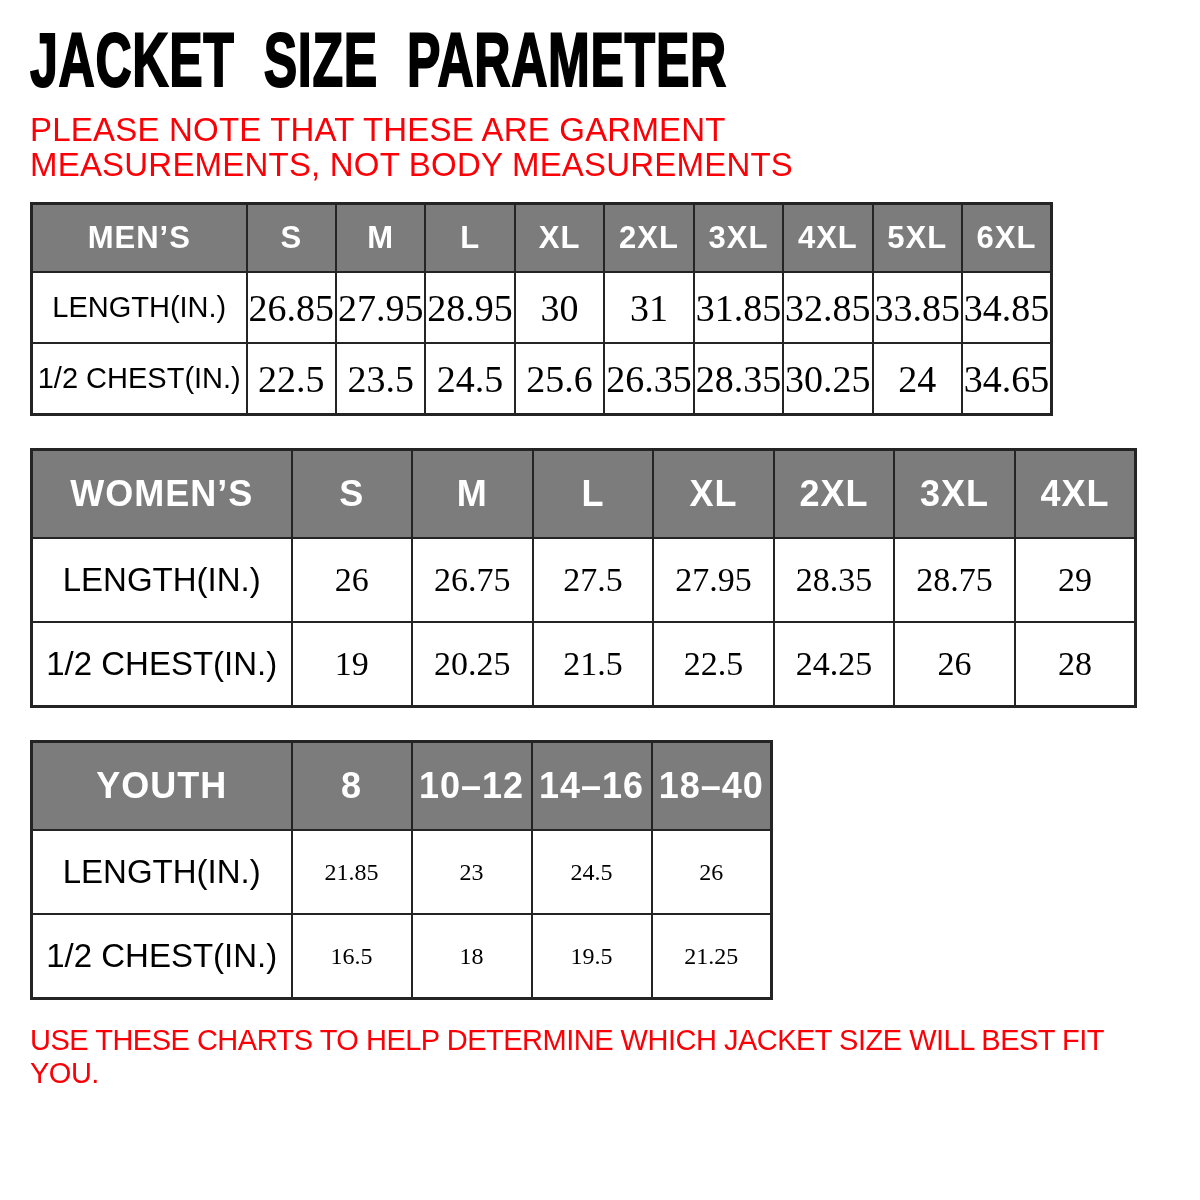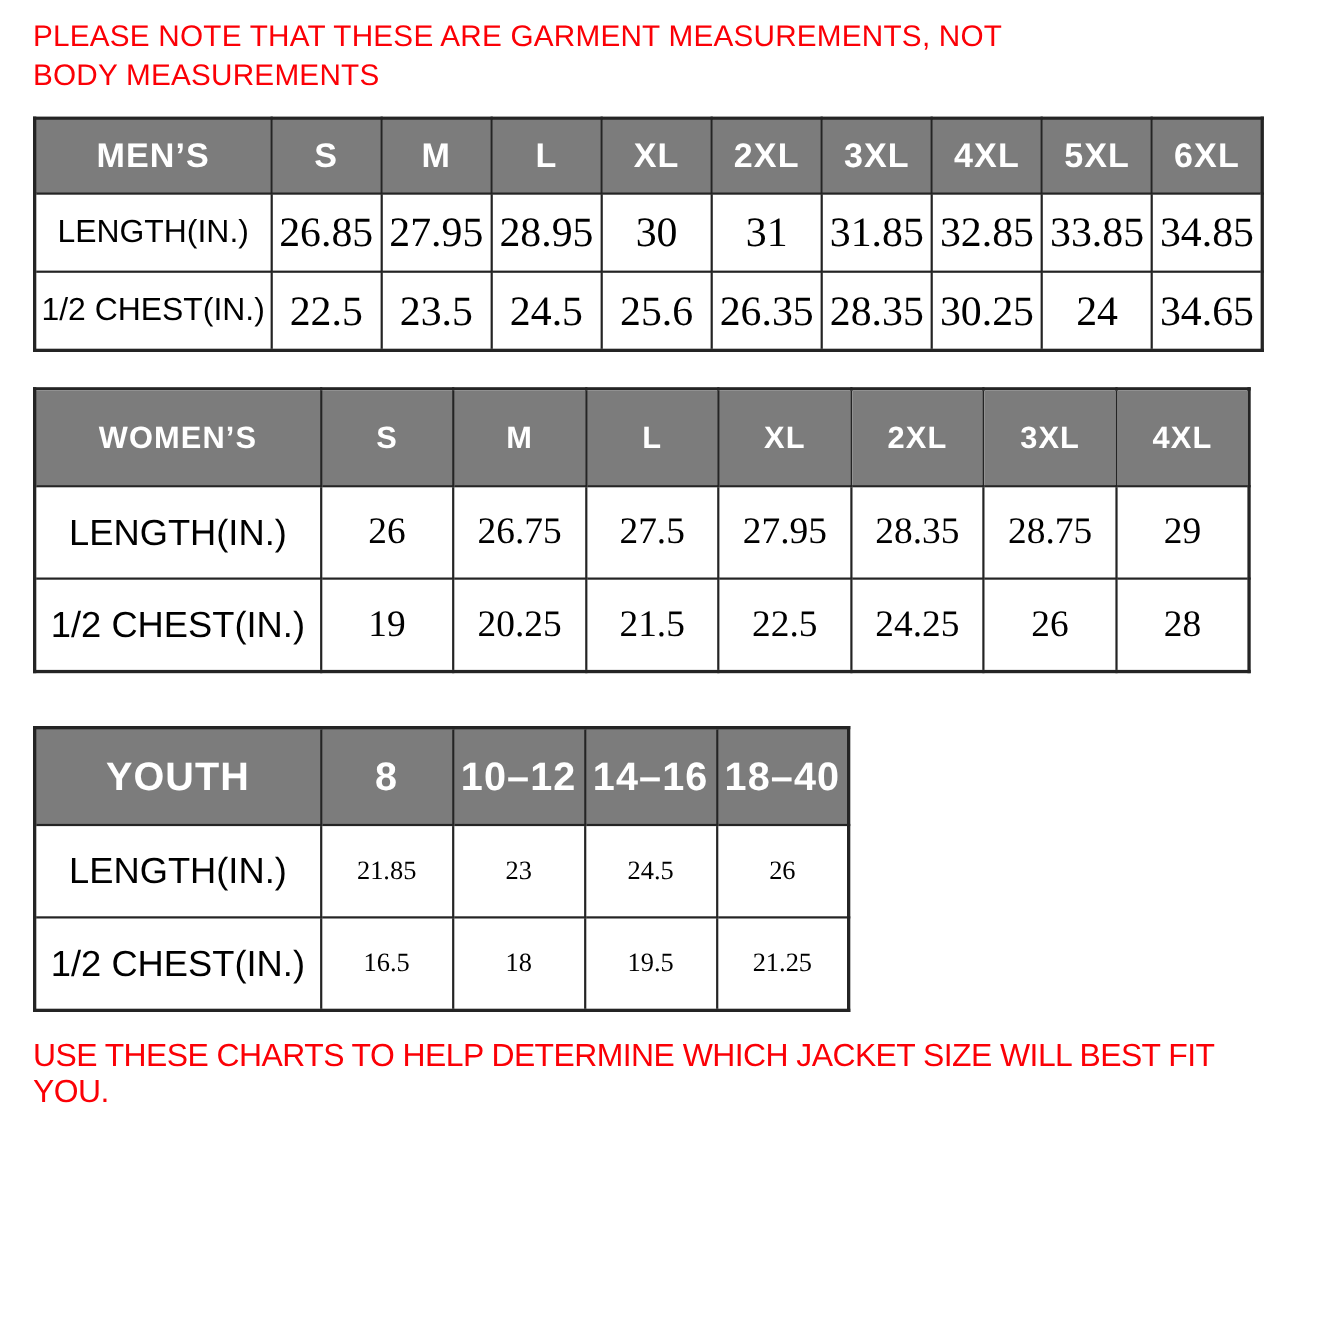--- a/index.html
+++ b/index.html
@@ -29,21 +29,21 @@
     word-spacing: 22px;
     transform: scaleX(0.66);
     transform-origin: 0 50%;
     -webkit-text-stroke: 2px #000;
   }
 
   
   .note {
     margin: 16px 0 0 30px;
     width: 900px;
-    font-size: 27px;
+    font-size: 33px;
     line-height: 35px;
     color: #fb0006;
     letter-spacing: 0.2px;
   }
 
   
   table.size-table {
     border-collapse: collapse;
     table-layout: fixed;
     margin-left: 30px;
@@ -66,37 +66,37 @@
   table.size-table td.row-label {
     font-family: "Liberation Sans", sans-serif;
     color: #000000;
   }
   table.size-table td.value {
     font-family: "Liberation Serif", serif;
     color: #000000;
   }
 
   
-  table.mens { width: 1119px; margin-top: 20px; }
+  table.mens { width: 1023px; margin-top: 20px; }
   .mens col.col-first { width: 215px; }
   .mens thead th { height: 66px; font-size: 31px; }
   .mens td { height: 69px; }
   .mens td.row-label { font-size: 29px; }
   .mens td.value { font-size: 38px; text-align: center; }
 
   
   table.womens { width: 1107px; margin-top: 32px; }
   .womens col.col-first { width: 260px; }
-  .womens thead th { height: 86px; font-size: 28px; }
+  .womens thead th { height: 86px; font-size: 36px; }
   .womens td { height: 82px; }
   .womens td.row-label { font-size: 33px; }
   .womens td.value { font-size: 34px; }
 
   
-  table.youth { width: 743px; margin-top: 48px; }
+  table.youth { width: 743px; margin-top: 32px; }
   .youth col.col-first { width: 260px; }
   .youth thead th { height: 86px; font-size: 36px; }
   .youth td { height: 82px; }
   .youth td.row-label { font-size: 33px; }
   .youth td.value { font-size: 24px; }
 
   
   .footer-para {
     margin: 28px 0 0 30px;
     width: 1120px;
@@ -111,20 +111,21 @@
     font-size: 29px;
     color: #fb0006;
     letter-spacing: -0.5px;
   }
 </style>
 </head>
 <body>
 
 <div class="page">
 
+  <h1 class="title"><span class="title-inner">JACKET SIZE PARAMETER</span></h1>
 
   <p class="note">PLEASE NOTE THAT THESE ARE GARMENT MEASUREMENTS, NOT BODY MEASUREMENTS</p>
 
   <table class="size-table mens">
       <colgroup>
         <col class="col-first">
         <col>
         <col>
         <col>
         <col>

